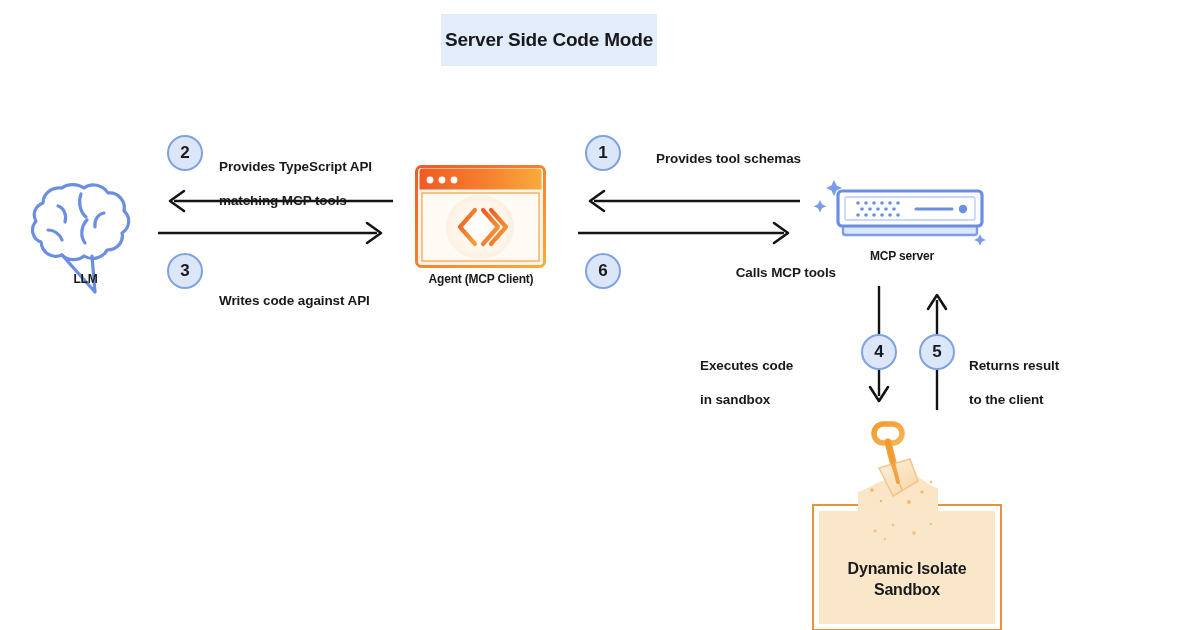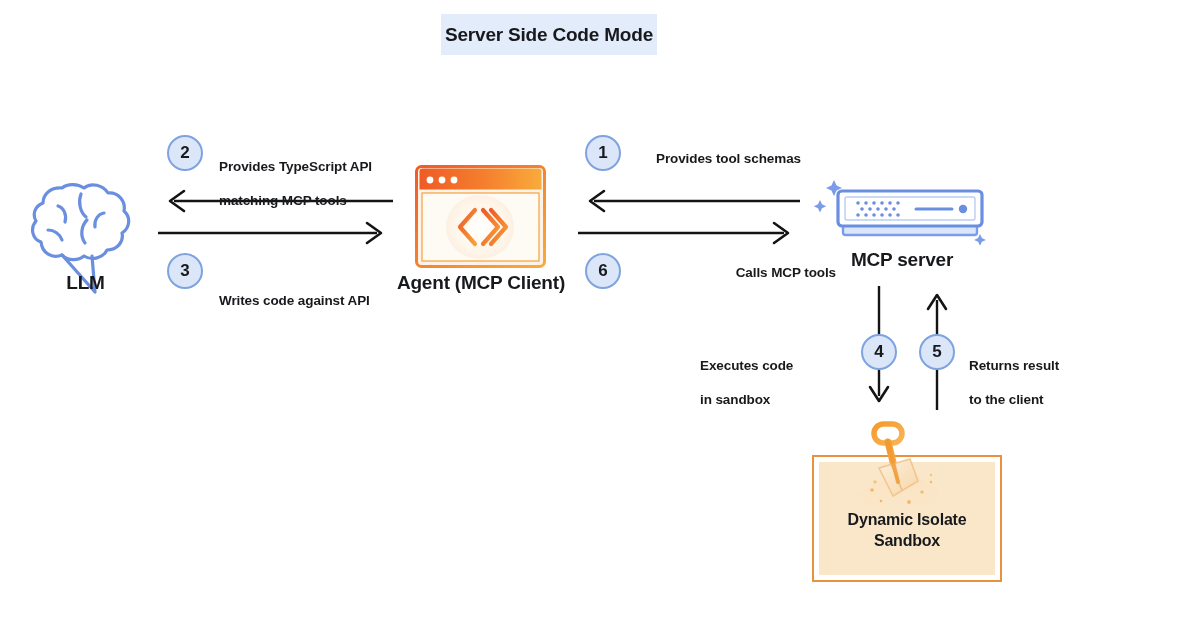--- a/index.html
+++ b/index.html
@@ -16,36 +16,36 @@
     color: #1a1a1a;
     -webkit-font-smoothing: antialiased;
   }
 
   
   #diagram-title {
     position: absolute;
     left: 441px;
     top: 14px;
     width: 216px;
-    height: 41px;
+    height: 52px;
     background: #e3ecfa;
     display: flex;
     align-items: center;
     justify-content: center;
     font-size: 19px;
     font-weight: bold;
     letter-spacing: -0.2px;
     color: #17191c;
   }
 
   
   .node-label {
     position: absolute;
     text-align: center;
-    font-size: 19px;
+    font-size: 12px;
     font-weight: bold;
     color: #17191c;
     letter-spacing: -0.2px;
     white-space: nowrap;
   }
 
   
   #llm-node {
     position: absolute;
     left: 18px;
@@ -84,21 +84,21 @@
   #mcp-server-label {
     left: 812px;
     top: 249px;
     width: 180px;
   }
 
   
   #sandbox-box {
     position: absolute;
     left: 812px;
-    top: 455px;
+    top: 504px;
     width: 190px;
     height: 127px;
     border: 2.5px solid #e9913c;
     background: #ffffff;
     box-sizing: border-box;
   }
   #sandbox-inner {
     position: absolute;
     left: 5px;
     top: 5px;

